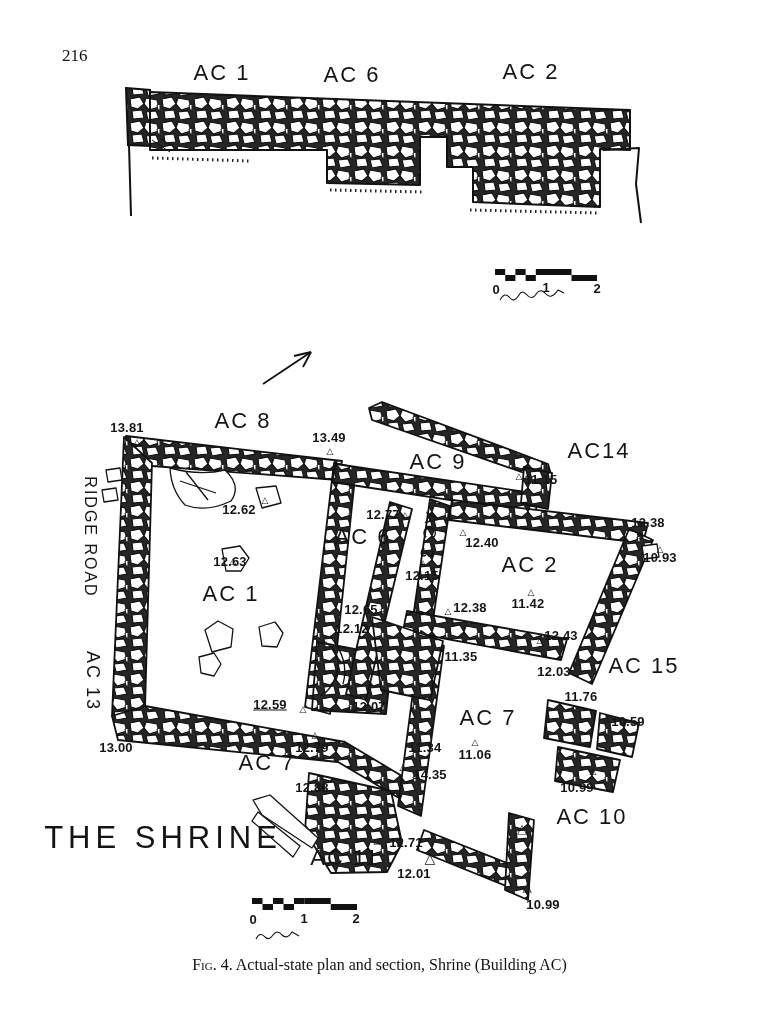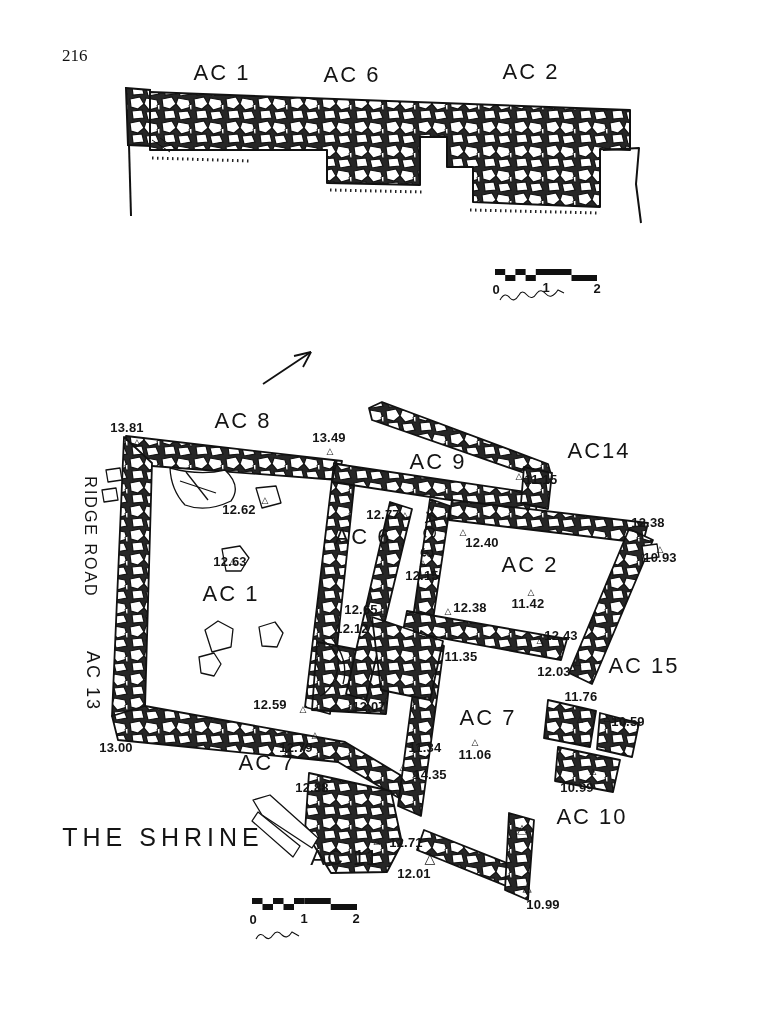--- a/index.html
+++ b/index.html
@@ -5,21 +5,21 @@
   html,body{margin:0;padding:0;background:#888;}
   #page{position:relative;width:759px;height:1024px;background:#ffffff;margin:0 auto;overflow:hidden;
         font-family:"Liberation Sans",sans-serif;color:#111;}
   #drawing{position:absolute;left:0;top:0;width:759px;height:1024px;}
   #labels{position:absolute;left:0;top:0;width:759px;height:1024px;}
   .lbl{position:absolute;transform:translate(-50%,-50%);white-space:nowrap;color:#141414;line-height:1;}
   .vert{writing-mode:vertical-rl;}
   .k-room{font-size:22px;letter-spacing:2px;}
   .k-vroom{font-size:18px;letter-spacing:2px;}
   .k-street{font-size:16px;letter-spacing:2px;}
-  .k-shrine{font-size:25px;letter-spacing:5px;}
+  .k-shrine{font-size:31px;letter-spacing:5px;}
   .k-elev{font-size:13px;font-weight:700;letter-spacing:0.2px;}
   .k-tri{font-size:9px;}
   .k-tick{font-size:13px;font-weight:700;}
   #page-number{position:absolute;left:62px;top:46px;font-family:"Liberation Serif",serif;font-size:17px;}
   #caption{position:absolute;left:0;top:956px;width:759px;text-align:center;
            font-family:"Liberation Serif",serif;font-size:16px;}
   #caption .smallcaps{font-variant:small-caps;}
 </style>
 </head>
 <body>
@@ -158,26 +158,26 @@
       <span class="lbl k-elev" style="left: 230px; top: 561px;">12.63</span>
       <span class="lbl k-elev" style="left: 422px; top: 575px;">12.15</span>
       <span class="lbl k-elev" style="left: 528px; top: 603px;">11.42</span>
       <span class="lbl k-elev" style="left: 470px; top: 607px;">12.38</span>
       <span class="lbl k-elev" style="left: 361px; top: 609px;">12.65</span>
       <span class="lbl k-elev" style="left: 352px; top: 628px;">12.12</span>
       <span class="lbl k-elev" style="left: 561px; top: 635px;">12.43</span>
       <span class="lbl k-elev" style="left: 461px; top: 656px;">11.35</span>
       <span class="lbl k-elev" style="left: 554px; top: 671px;">12.03</span>
       <span class="lbl k-elev" style="left: 581px; top: 696px;">11.76</span>
-      <span class="lbl k-elev" style="left: 270px; top: 704px;">12.59</span>
+      <span class="lbl k-elev" style="left: 270px; top: 704px; text-decoration: underline;">12.59</span>
       <span class="lbl k-elev" style="left: 333px; top: 706px; margin-left: 36px;">12.07</span>
       <span class="lbl k-elev" style="left: 628px; top: 721px;">10.59</span>
       <span class="lbl k-elev" style="left: 116px; top: 747px;">13.00</span>
       <span class="lbl k-elev" style="left: 425px; top: 747px;">11.34</span>
-      <span class="lbl k-elev" style="left: 296px; top: 747px; text-align: right;">12.79</span>
+      <span class="lbl k-elev" style="left: 312px; top: 747px; text-align: right;">12.79</span>
       <span class="lbl k-elev" style="left: 475px; top: 754px;">11.06</span>
       <span class="lbl k-elev" style="left: 430px; top: 774px;">14.35</span>
       <span class="lbl k-elev" style="left: 312px; top: 787px;">12.88</span>
       <span class="lbl k-elev" style="left: 577px; top: 787px;">10.99</span>
       <span class="lbl k-elev" style="left: 406px; top: 842px;">12.71</span>
       <span class="lbl k-elev" style="left: 414px; top: 873px;">12.01</span>
       <span class="lbl k-elev" style="left: 543px; top: 904px;">10.99</span>
       <span class="lbl k-tri" style="left: 137px; top: 442px;">△</span>
       <span class="lbl k-tri" style="left: 330px; top: 451px;">△</span>
       <span class="lbl k-tri" style="left: 519px; top: 476px;">△</span>
@@ -205,13 +205,16 @@
       <span class="lbl k-tri" style="left: 527px; top: 887px; font-size: 12px;">△</span>
       <span class="lbl k-tri" style="left: 377px; top: 841px;">△</span>
       <span class="lbl k-tri" style="left: 430px; top: 858px; font-size: 14px;">△</span>
       <span class="lbl k-tick" style="left: 253px; top: 919px;">0</span>
       <span class="lbl k-tick" style="left: 304px; top: 918px;">1</span>
       <span class="lbl k-tick" style="left: 356px; top: 918px;">2</span>
     </div>
 
   <div id="page-number">216</div>
 
+  <div id="caption">
+    <span class="smallcaps">Fig.</span><span> 4. Actual-state plan and section, Shrine (Building AC)</span>
+  </div>
 </div>
 
 </body></html>

